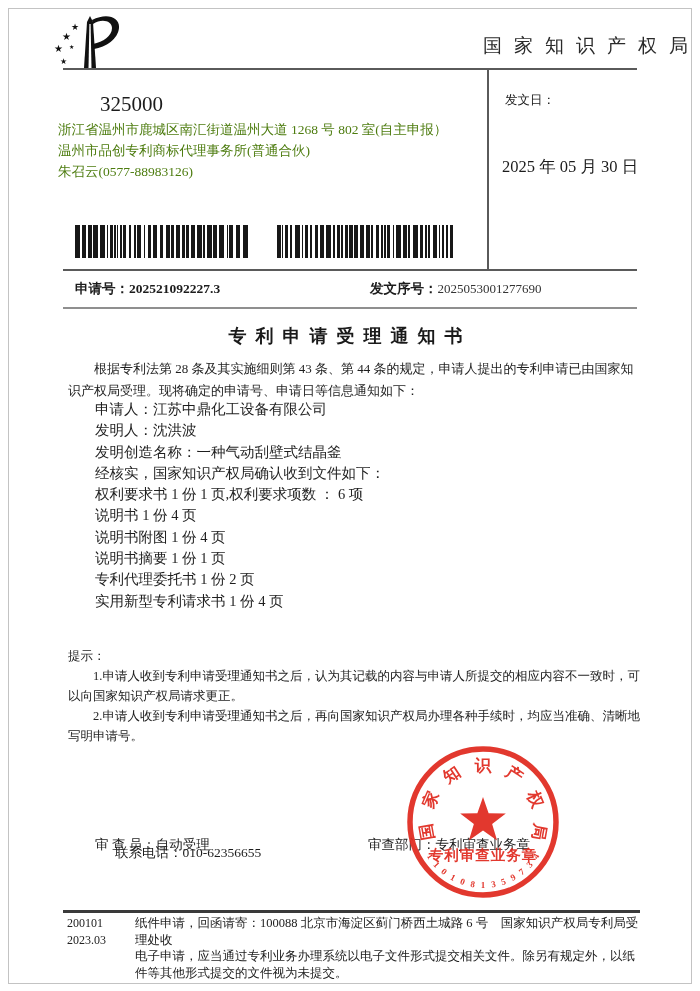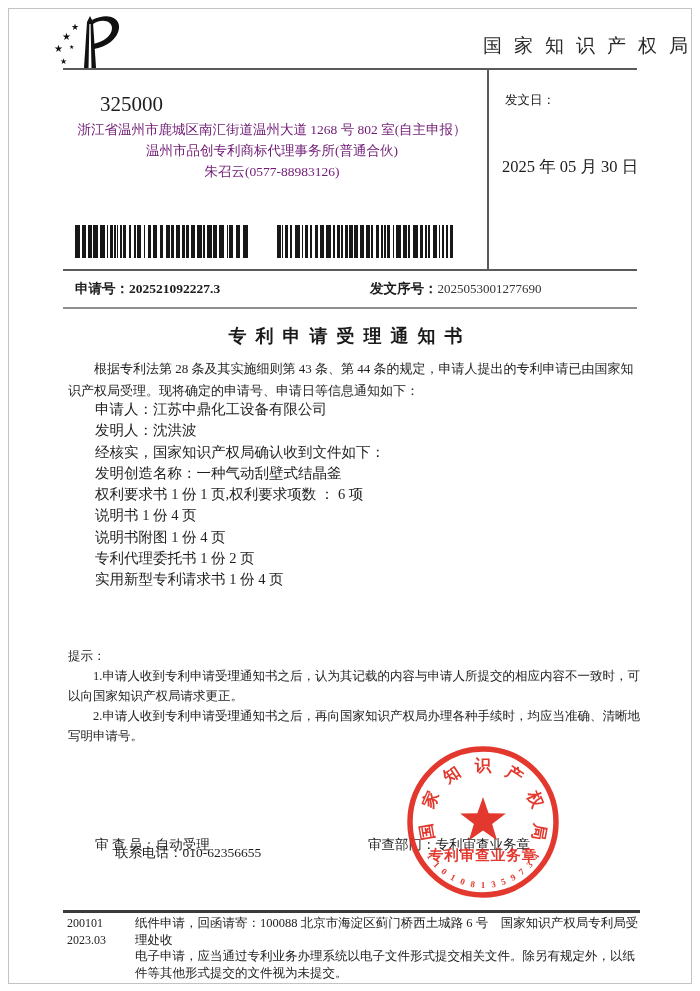--- a/index.html
+++ b/index.html
@@ -21,21 +21,21 @@
   .hline { position:absolute; background:#5a5a5a; }
   .line-header { left:63px; top:68px; width:574px; height:2px; }
   .vline-datebox { position:absolute; left:487px; top:68px; width:2px; height:202px; background:#5a5a5a; }
   .line-barcodes { left:63px; top:269px; width:574px; height:2px; }
   .line-refrow  { left:63px; top:307px; width:574px; height:2px; background:#8f8f8f; }
   .line-footer  { left:63px; top:910px; width:577px; height:3px; background:#3a3a3a; }
 
   .postal-code { position:absolute; left:100px; top:92px; font-size:21px; }
   .address-block {
     position:absolute; left:58px; top:119px; width:428px;
-    text-align:center; font-size:13.5px; line-height:21px; color:#701a75;
+    font-size:13.5px; line-height:21px; color:#4d7c0f;
   }
   .issue-date-label { position:absolute; left:505px; top:92px; font-size:12.5px; }
   .issue-date { position:absolute; left:502px; top:156px; font-size:16.5px; }
 
   
   .barcode { position:absolute; top:225px; height:33px; font-size:0; white-space:nowrap; overflow:hidden; }
   .barcode i { display:inline-block; height:100%; background:#171717; }
   .barcode-1 { left:75px;  width:177px; }
   .barcode-2 { left:277px; width:178px; }
 
@@ -122,25 +122,26 @@
   </div>
   <div class="hline line-refrow"></div>
 
   <div class="notice-title">专利申请受理通知书</div>
   <p class="notice-intro">根据专利法第 28 条及其实施细则第 43 条、第 44 条的规定，申请人提出的专利申请已由国家知识产权局受理。现将确定的申请号、申请日等信息通知如下：</p>
 
   <ul class="field-list">
 
       <li>申请人：江苏中鼎化工设备有限公司</li>
       <li>发明人：沈洪波</li>
+      <li>发明创造名称：一种气动刮壁式结晶釜</li>
       <li>经核实，国家知识产权局确认收到文件如下：</li>
-      <li>发明创造名称：一种气动刮壁式结晶釜</li>
       <li>权利要求书 1 份 1 页,权利要求项数 ： 6 项</li>
       <li>说明书 1 份 4 页</li>
       <li>说明书附图 1 份 4 页</li>
+      <li>说明书摘要 1 份 1 页</li>
       <li>专利代理委托书 1 份 2 页</li>
       <li>实用新型专利请求书 1 份 4 页</li>
     </ul>
 
   <div class="tips">
     <div>提示：</div>
     <ul class="tips-list">
 
     <li>1.申请人收到专利申请受理通知书之后，认为其记载的内容与申请人所提交的相应内容不一致时，可以向国家知识产权局请求更正。</li>
         <li>2.申请人收到专利申请受理通知书之后，再向国家知识产权局办理各种手续时，均应当准确、清晰地写明申请号。</li>

